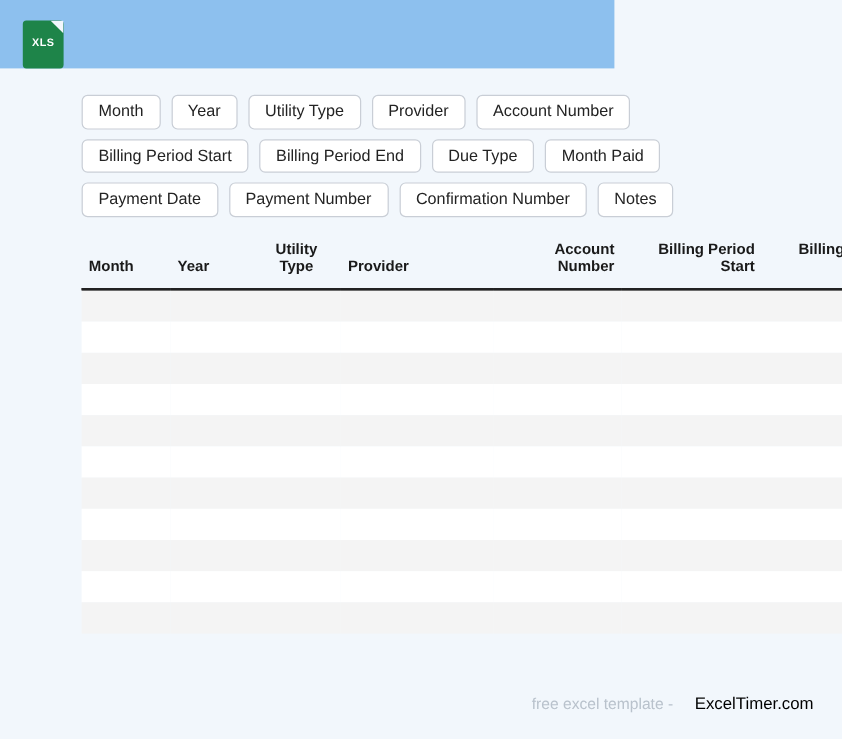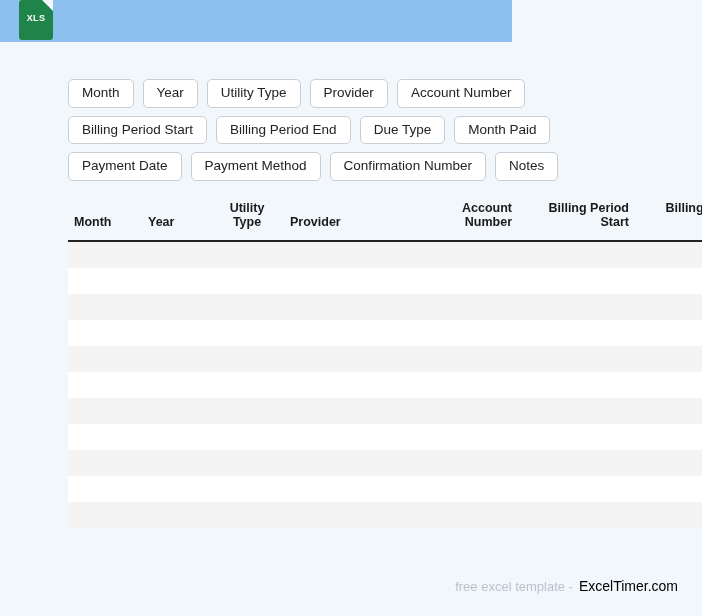--- a/index.html
+++ b/index.html
@@ -19,24 +19,24 @@
     height: 616px;
     box-sizing: border-box;
   }
 
   
   .header-bar {
     position: absolute;
     left: 0;
     top: 0;
     width: 512px;
-    height: 42px;
+    height: 57px;
     background: #8dc0ee;
     display: flex;
-    align-items: flex-start;
+    align-items: flex-end;
   }
   .xls-icon {
     width: 34px;
     height: 40px;
     margin-left: 19px;
     margin-right: 14px;
     position: relative;
     flex: 0 0 auto;
   }
   .xls-icon .sheet {
@@ -136,21 +136,21 @@
   tbody tr.odd td { background: #f4f4f4; }
   tbody tr.even td { background: #ffffff; }
 
   
   .footer {
     position: absolute;
     right: 24px;
     bottom: 22px;
     display: flex;
     align-items: baseline;
-    gap: 6px;
+    gap: 18px;
     font-size: 13px;
   }
   .footer .free-text {
     color: #b9c2cc;
   }
   .footer .brand {
     color: #000000;
     font-weight: normal;
     font-size: 14px;
     margin-top: 32px;
@@ -173,21 +173,21 @@
     <div class="chip">Month</div>
     <div class="chip">Year</div>
     <div class="chip">Utility Type</div>
     <div class="chip">Provider</div>
     <div class="chip">Account Number</div>
     <div class="chip">Billing Period Start</div>
     <div class="chip">Billing Period End</div>
     <div class="chip">Due Type</div>
     <div class="chip">Month Paid</div>
     <div class="chip">Payment Date</div>
-    <div class="chip">Payment Method</div>
+    <div class="chip">Payment Number</div>
     <div class="chip">Confirmation Number</div>
     <div class="chip">Notes</div>
   </div>
 
   <div class="table-wrap">
     <table class="sheet-table">
       <thead>
         <tr>
           <th class="col-month">Month</th>
           <th class="col-year">Year</th>

